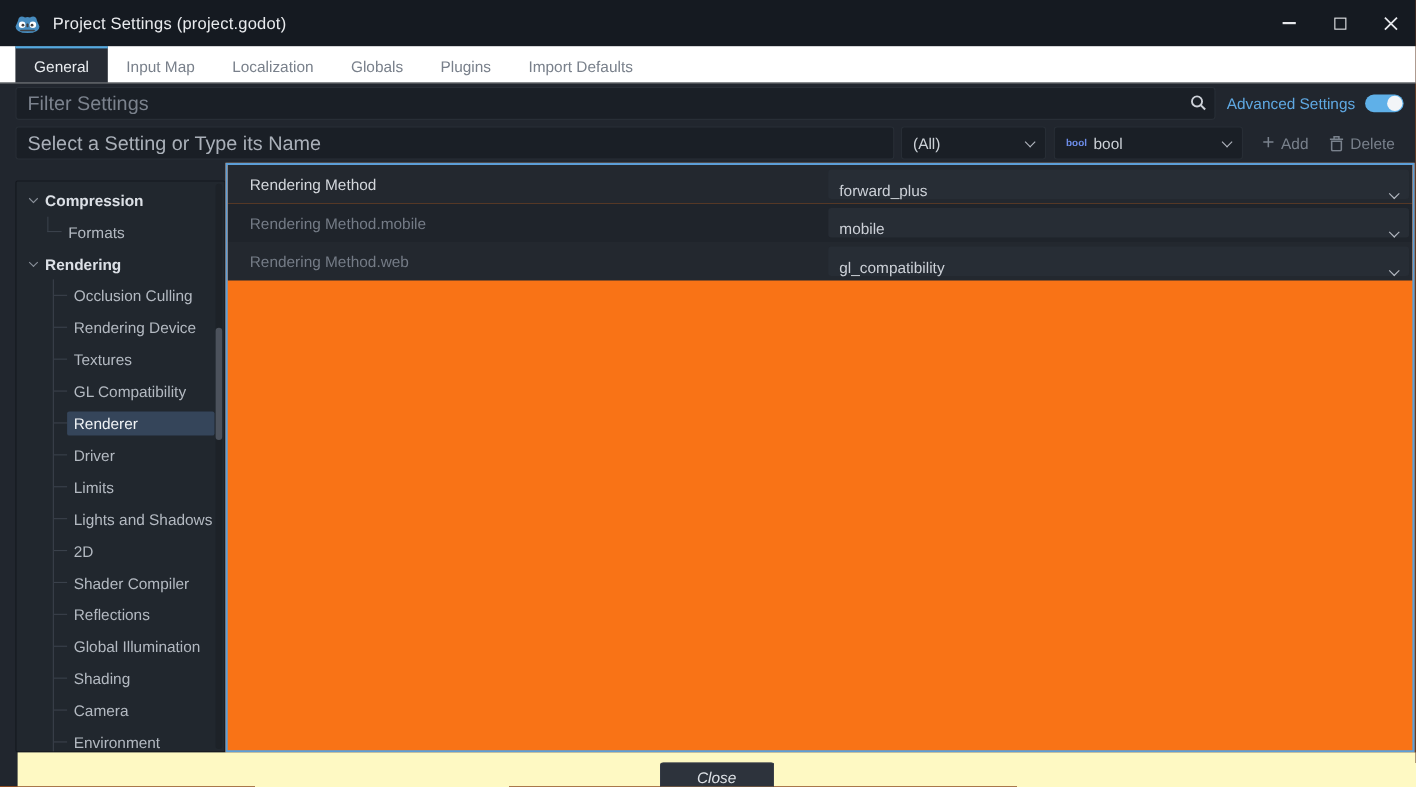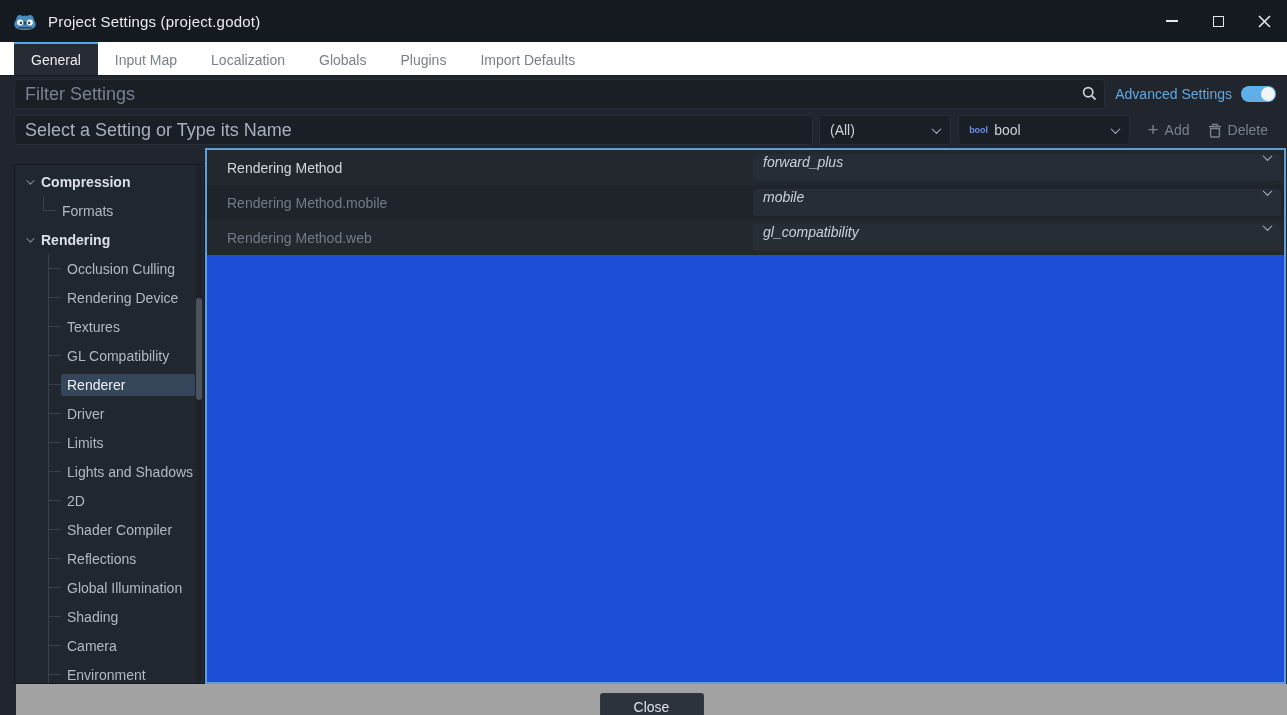--- a/index.html
+++ b/index.html
@@ -148,42 +148,42 @@
   .tree-leaf-label {
     flex: 1; color: #b3b9c1; padding: 3px 6px; margin-right: 9px;
     border-radius: 2px; white-space: nowrap; overflow: hidden;
   }
   .tree-row.selected .tree-leaf-label { background: #35455a; color: #eef1f4; }
   .sb-track { position: absolute; right: 2px; top: 2px; bottom: 2px; width: 6px; background: #1d2228; border-radius: 3px; }
   .sb-grab { position: absolute; right: 2px; top: 133px; height: 102px; width: 6px; background: #4c525c; border-radius: 3px; }
 
   .mainpanel {
     position: absolute; left: 205px; right: 1px; top: 148px; bottom: 31px;
-    background: #1d4ed8;
+    background: #f97316;
     border: 2px solid #5d9fd8;
     overflow: hidden;
   }
   .prow { height: 35px; display: flex; align-items: center; padding: 0 3px 0 20px; }
   .prow:nth-child(odd) { background: #23282f; }
   .prow:nth-child(even) { background: #1f242b; }
   .prow-label { flex: 1; color: #d3d7dc; }
   .prow.dimmed .prow-label { color: #747b86; }
   .value-box {
     width: 528px; height: 27px; flex: none;
     background: #272d35; border-radius: 3px;
-    display: flex; align-items: flex-start;
-    padding: 0 10px; color: #ccd0d7; font-style: italic;
+    display: flex; align-items: flex-end;
+    padding: 0 10px; color: #ccd0d7;
   }
   .value-box .dd-label { flex: 1; }
 
   
   .footer {
     position: absolute; bottom: 0; left: 16px; right: 0; height: 31px;
-    background: #a3a3a3;
-    display: flex; justify-content: center;
+    background: #fef9c3;
+    display: flex; justify-content: center; font-style: italic;
   }
   .close-btn {
     margin-top: 9px; width: 104px; height: 30px;
     background: #2d333c; border: 1px solid #343a44; border-bottom: none;
     border-radius: 3px 3px 0 0;
     color: #dde1e6; font-size: 14px;
     display: flex; justify-content: center; align-items: flex-start;
     padding-top: 5px;
   }
 

